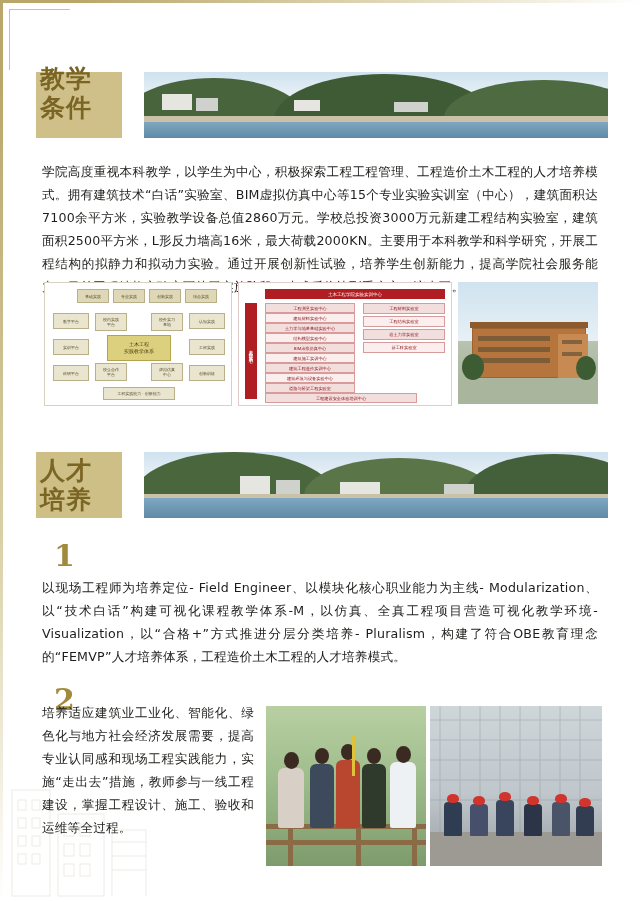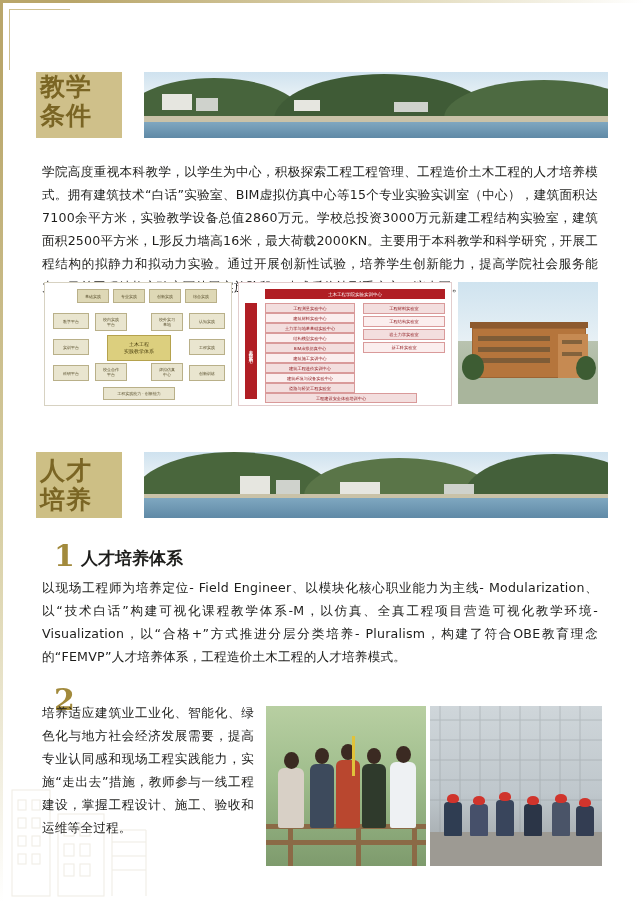--- a/index.html
+++ b/index.html
@@ -264,21 +264,21 @@
       <rect x="72" y="84" width="10" height="12"></rect>
     <rect x="56" y="104" width="10" height="12"></rect>
       <rect x="72" y="104" width="10" height="12"></rect>
     <path d="M104 136 V70 h34 v66"></path>
     <path d="M104 82 h34 M104 96 h34 M104 110 h34"></path>
   </g>
 </svg>
 
 <div class="sec" style="left:0;top:0;">
   <div class="sec-badge" style="left:36px;top:72px;"></div>
-  <div class="sec-title" style="left:40px;top:72px;width:88px;">教学
+  <div class="sec-title" style="left:40px;top:64px;width:88px;">教学
 条件</div>
 
   <div class="sec-photo pano" style="left:144px;top:72px;width:464px;height:66px;">
     <div class="sky"></div>
     <div class="hill" style="left:-20px;top:6px;width:180px;height:40px;background:#47643c;"></div>
     <div class="hill" style="left:130px;top:2px;width:220px;height:46px;background:#3f5b36;"></div>
     <div class="hill" style="left:300px;top:8px;width:200px;height:38px;background:#4d6a41;"></div>
     <div class="bldg" style="left:18px;top:22px;width:30px;height:16px;"></div>
     <div class="bldg dark" style="left:52px;top:26px;width:22px;height:13px;"></div>
     <div class="bldg" style="left:150px;top:28px;width:26px;height:11px;"></div>
@@ -364,21 +364,20 @@
     <div class="bldg dark" style="left:132px;top:28px;width:24px;height:14px;"></div>
     <div class="bldg" style="left:196px;top:30px;width:40px;height:12px;"></div>
     <div class="bldg dark" style="left:300px;top:32px;width:30px;height:10px;"></div>
     <div class="strip" style="left:0;top:42px;width:464px;height:5px;"></div>
     <div class="water" style="height:20px;"></div>
   </div>
 </div>
 
 <div class="subhead" style="left:54px;top:542px;">
   <span class="num">1</span>
-  <span class="stxt">人才培养体系</span>
 </div>
 
 <div class="body-text" style="left:42px;top:576px;width:556px;">以现场工程师为培养定位- Field Engineer、以模块化核心职业能力为主线- Modularization、以“技术白话”构建可视化课程教学体系-M，以仿真、全真工程项目营造可视化教学环境-Visualization，以“合格+”方式推进分层分类培养- Pluralism，构建了符合OBE教育理念的“FEMVP”人才培养体系，工程造价土木工程的人才培养模式。</div>
 
 <div class="subhead" style="left:54px;top:686px;">
   <span class="num">2</span>
 </div>
 
 <div class="body-text" style="left:42px;top:701px;width:212px;">培养适应建筑业工业化、智能化、绿色化与地方社会经济发展需要，提高专业认同感和现场工程实践能力，实施“走出去”措施，教师参与一线工程建设，掌握工程设计、施工、验收和运维等全过程。</div>
 

